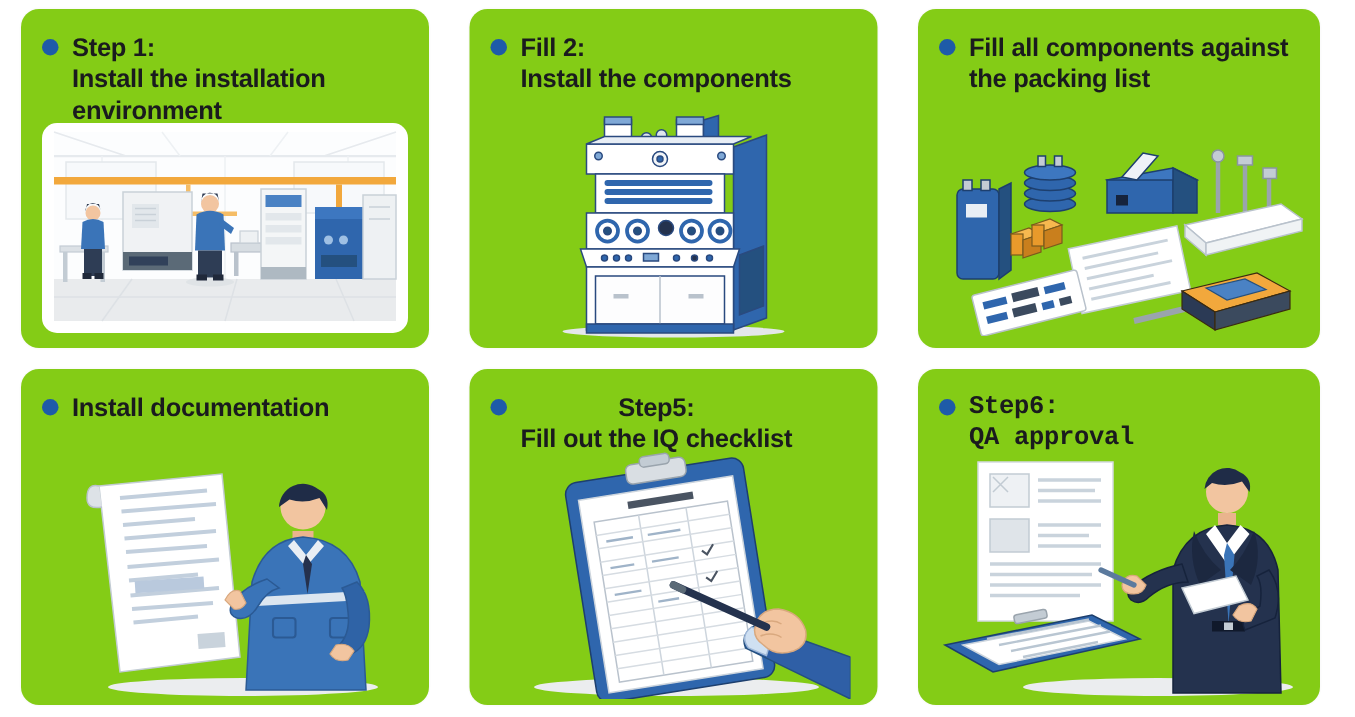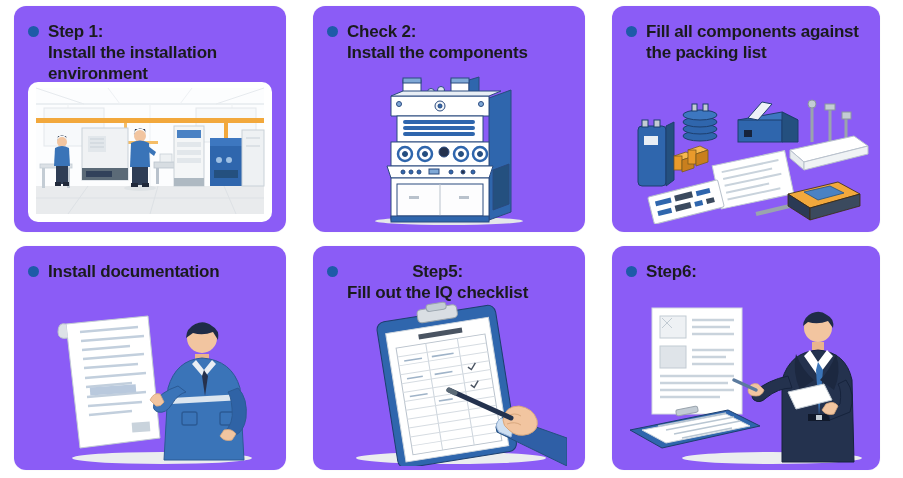--- a/index.html
+++ b/index.html
@@ -3,29 +3,29 @@
 <meta charset="utf-8">
 <style>
   html,body{margin:0;padding:0;}
   body{
     width:903px;height:478px;background:#ffffff;
     font-family:"Liberation Sans","DejaVu Sans",sans-serif;
     position:relative;overflow:hidden;
   }
   .canvas{position:absolute;inset:0;background:#ffffff;}
   .card{
-    position:absolute;background:#8b5cf6;border-radius:12px;
+    position:absolute;background:#84cc16;border-radius:12px;
     box-shadow:0 0 0 1px rgba(0,0,0,0.015);
   }
   .card-1{left:14px;top:6px;width:272px;height:226px;}
   .card-2{left:313px;top:6px;width:272px;height:226px;}
   .card-3{left:612px;top:6px;width:268px;height:226px;}
   .card-4{left:14px;top:246px;width:272px;height:224px;}
   .card-5{left:313px;top:246px;width:272px;height:224px;text-align:center;}
-  .card-6{left:612px;top:246px;width:268px;height:224px;}
+  .card-6{left:612px;top:246px;width:268px;height:224px;font-family:Liberation Mono, monospace;}
   .card-header{
     display:flex;align-items:flex-start;
     padding:15px 12px 0 14px;
   }
   .bullet{
     width:11px;height:11px;border-radius:50%;
     background:#1e5ba8;flex:0 0 11px;margin:5px 9px 0 0;
   }
   .card-title{
     font-size:17px;line-height:21px;font-weight:700;
@@ -145,21 +145,21 @@
         <line x1="218" y1="56" x2="232" y2="56" stroke="#c9d1d8"></line>
         <line x1="218" y1="64" x2="232" y2="64" stroke="#c9d1d8"></line>
       </g>
     </svg>
   </div>
 
   <div class="card card-2">
     <div class="card-header">
       <span class="bullet"></span>
       <div class="card-title">
-        <span class="step-label">Check 2:</span>
+        <span class="step-label">Fill 2:</span>
         <span class="step-desc">Install the components</span>
       </div>
     </div>
     <svg class="illus" width="196" height="152" viewBox="0 0 196 152">
       <ellipse cx="98" cy="147" rx="74" ry="4" fill="#e4e7ea"></ellipse>
       <g stroke="#2a4a7f" stroke-width="1">
 
         <g>
           <polygon points="138,24 160,16 160,138 138,146" fill="#2f66ad"></polygon>
           <polygon points="142,96 158,90 158,130 142,136" fill="#24507f"></polygon>
@@ -421,20 +421,21 @@
         <line x1="118" y1="92" x2="124" y2="95" stroke="#5b6a77" stroke-width="5" stroke-linecap="round"></line>
       </g>
     </svg>
   </div>
 
   <div class="card card-6">
     <div class="card-header">
       <span class="bullet"></span>
       <div class="card-title">
         <span class="step-label">Step6:</span>
+        <span class="step-desc">QA approval</span>
       </div>
     </div>
     <svg class="illus" width="248" height="170" viewBox="0 0 248 170">
       <ellipse cx="150" cy="162" rx="90" ry="6" fill="#ebedef"></ellipse>
 
       <g>
         <rect x="30" y="12" width="90" height="106" fill="#ffffff" stroke="#d4dae0"></rect>
         <rect x="38" y="20" width="26" height="22" fill="#eef1f4" stroke="#c2cbd3"></rect>
         <path d="M40,22 l10,10 m0,-10 l-10,10" stroke="#c2cbd3" fill="none"></path>
         <g stroke="#c9d3dc" stroke-width="2.4">

